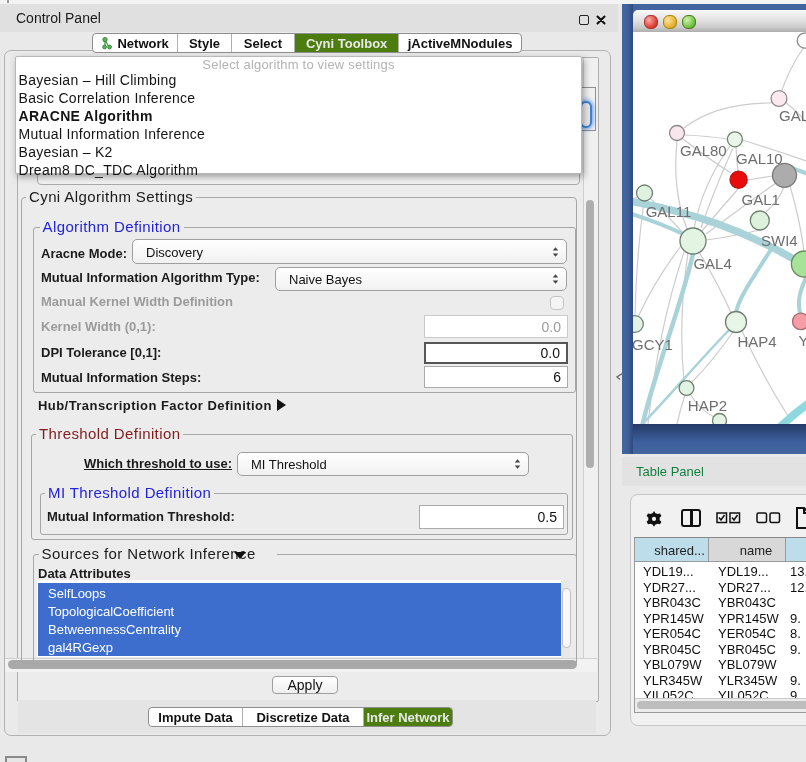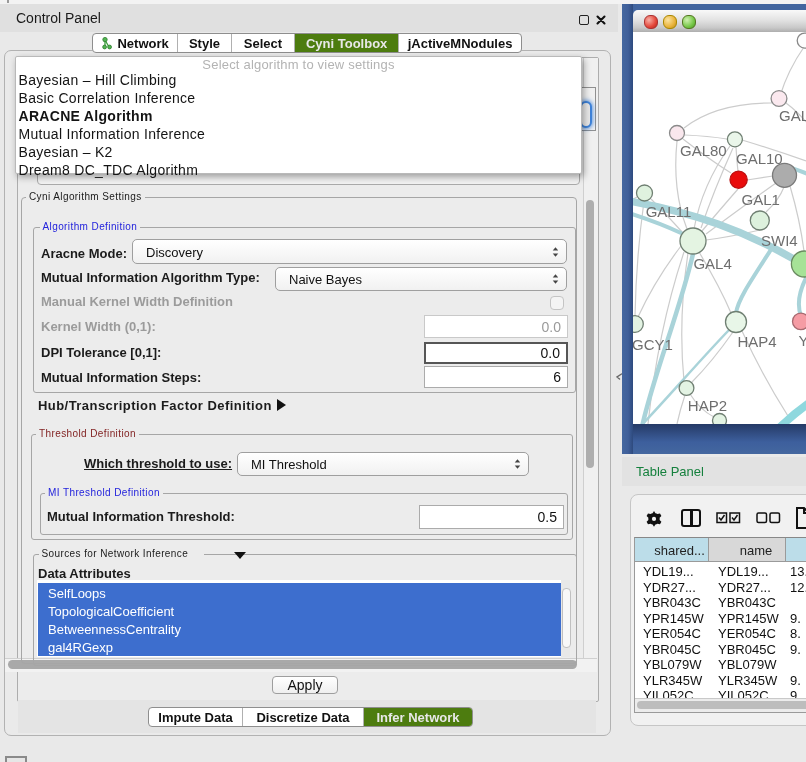--- a/index.html
+++ b/index.html
@@ -1,21 +1,21 @@
 <!DOCTYPE html>
 <html><head>
 <meta charset="utf-8">
 <style>
   html,body{margin:0;padding:0;}
   body{width:806px;height:762px;position:relative;overflow:hidden;
        background:#e9e9e9;font-family:"Liberation Sans",sans-serif;}
   .abs{position:absolute;}
   .fs{position:absolute;border:1px solid #a6a6a6;border-radius:3px;}
   .fs>span{position:absolute;top:-9px;background:#ececec;padding:0 3px;
-       font-size:10px;line-height:16px;letter-spacing:0.4px;white-space:nowrap;}
+       font-size:15px;line-height:16px;letter-spacing:0.4px;white-space:nowrap;}
   .blab{font-size:13px;font-weight:bold;color:#1b1b1b;white-space:nowrap;}
   .glab{font-size:13px;font-weight:bold;color:#9b9b9b;white-space:nowrap;}
   .combo{position:absolute;border:1px solid #9f9f9f;border-radius:5px;
        background:linear-gradient(#ffffff,#f1f1f1);
        font-size:13px;color:#111;}
   .combo .ct{position:absolute;left:13px;top:50%;transform:translateY(-50%);white-space:nowrap;}
   .combo .arr{position:absolute;right:7px;top:50%;transform:translateY(-50%);width:7px;height:11px;}
   .tfield{position:absolute;background:#fff;border:1px solid #ababab;
        font-size:14px;color:#111;text-align:right;}
   .tfield span{position:absolute;right:6px;top:50%;transform:translateY(-50%);}
@@ -159,21 +159,21 @@
 <div class="abs" style="left:562px;top:588px;width:7px;height:58px;background:#f8f8f8;border:1px solid #c0c0c0;border-radius:4px;z-index:6;"></div>
 
 <div class="abs" style="left:18px;top:700px;width:578px;height:33px;background:#e4e4e4;"></div>
 <div class="abs" style="left:272px;top:676px;width:64px;height:16px;background:linear-gradient(#ffffff,#efefef);
      border:1px solid #9e9e9e;border-radius:4px;display:flex;align-items:center;justify-content:center;
      font-size:14px;color:#111;">Apply</div>
 
 <div class="tabstrip" style="left:148px;top:707px;">
   <div class="seg" style="width:93px;">Impute Data</div>
   <div class="seg" style="width:120px;">Discretize Data</div>
-  <div class="seg sel" style="width:108px;">Infer Network</div>
+  <div class="seg sel" style="width:88px;">Infer Network</div>
 </div>
 
 <div class="abs" style="left:5px;top:756px;width:18px;height:14px;background:#e6e6e6;border:2px solid #8a8a8a;"></div>
 
 <div class="abs" style="left:15px;top:56px;width:565px;height:116px;background:#fff;
      border:1px solid #b9b9b9;border-radius:2px;box-shadow:2px 3px 7px rgba(0,0,0,0.35);z-index:20;">
   <div style="position:absolute;left:0;top:0px;width:100%;text-align:center;font-size:13px;letter-spacing:0.2px;color:#b3b3b3;">Select algorithm to view settings</div>
   <div style="position:absolute;left:2.5px;top:14px;font-size:14px;letter-spacing:0.3px;line-height:18px;color:#141414;white-space:nowrap;">
     Bayesian – Hill Climbing<br>
     Basic Correlation Inference<br>

